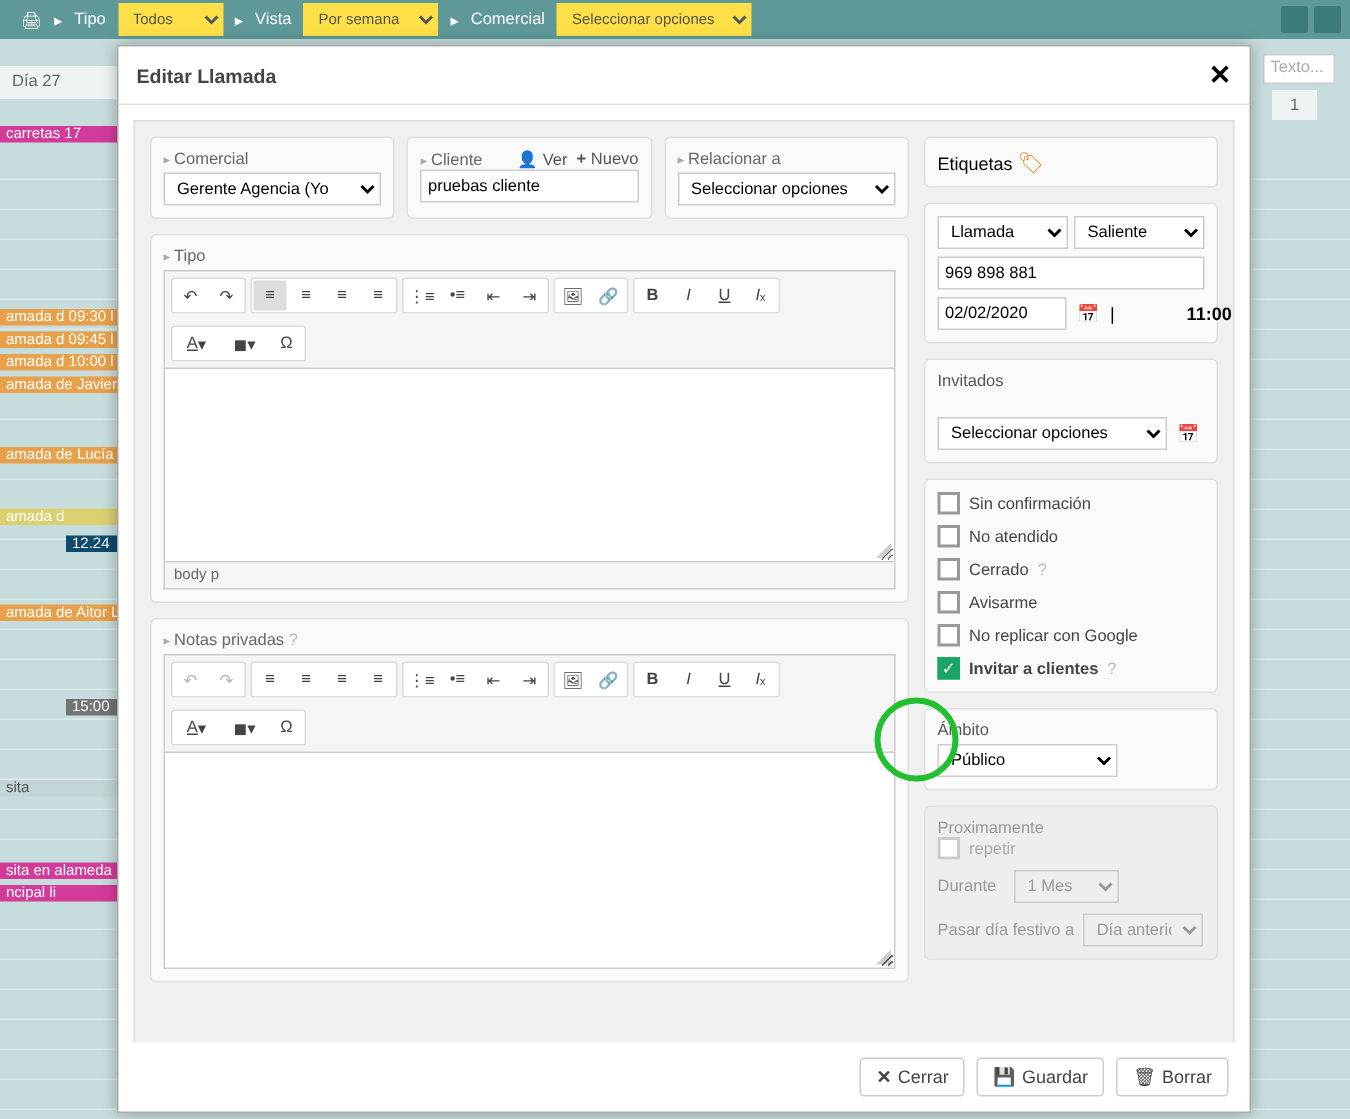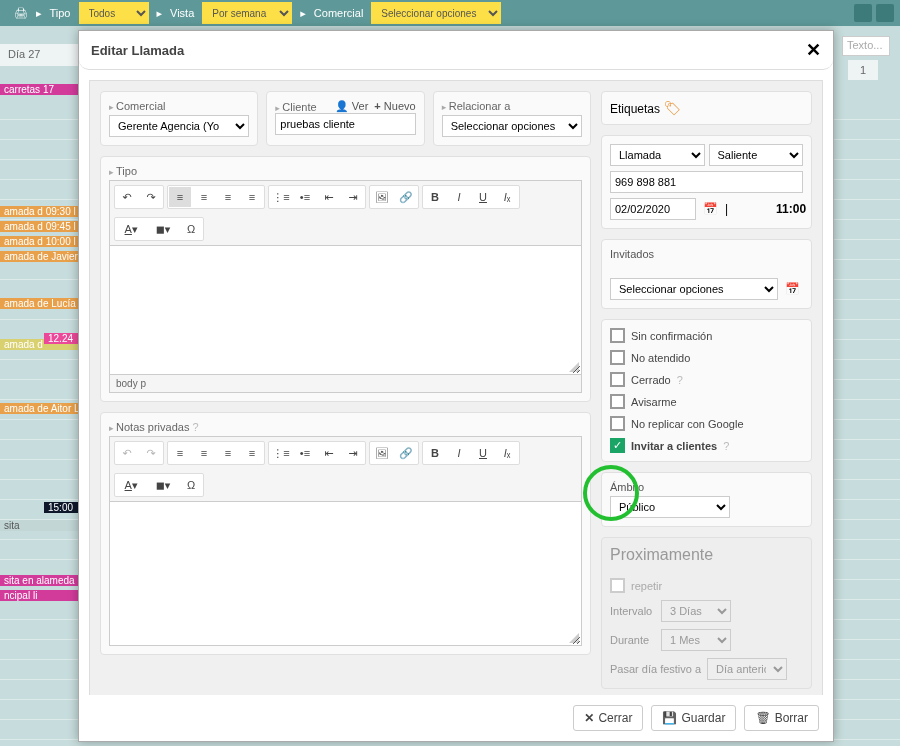--- a/index.html
+++ b/index.html
@@ -9,29 +9,29 @@
 .bg-toolbar .sel { background: #fde047; color: #555; padding: 2px 6px; border: none; font-size: 10px; }
 .bg-right-icons { position: absolute; top: 4px; right: 6px; display: flex; gap: 4px; }
 .bg-right-icons div { width: 18px; height: 18px; background: #3d7a7a; border-radius: 2px; }
 .bg-texto { position: absolute; top: 36px; right: 10px; width: 48px; height: 20px; background: #fff; border: 1px solid #ccc; color: #aaa; font-size: 11px; padding: 2px 4px; }
 .bg-dayhdr { position: absolute; top: 44px; left: 0; width: 100px; height: 22px; background: #eef3f3; color: #666; padding: 4px 8px; font-size: 11px; }
 .bg-day1 { position: absolute; top: 60px; right: 22px; width: 30px; background: #eef3f3; color: #666; padding: 4px 8px; font-size: 11px; text-align: center; }
 .bg-event { position: absolute; left: 0; font-size: 10px; color: #fff; padding: 0 4px; white-space: nowrap; overflow: hidden; }
 .bg-grid { position: absolute; top: 100px; left: 0; right: 0; bottom: 0; }
 .bg-row { border-bottom: 1px solid rgba(255,255,255,0.4); height: 20px; }
 .modal { position: absolute; top: 30px; left: 78px; width: 756px; height: 712px; background: #fff; border: 1px solid #aaa; box-shadow: 0 0 10px rgba(0,0,0,0.3); display: flex; flex-direction: column; }
-.modal-hdr { display: flex; justify-content: space-between; align-items: center; padding: 8px 12px; border-bottom: 1px solid #ddd; border-radius: 10px; }
+.modal-hdr { display: flex; justify-content: space-between; align-items: center; padding: 8px 12px; border-bottom: 1px solid #ddd; }
 .modal-hdr h2 { font-size: 13px; font-weight: bold; color: #444; }
 .close-x { font-size: 18px; font-weight: bold; cursor: pointer; color: #000; background: none; border: none; }
 .modal-body { flex: 1; padding: 10px; overflow: hidden; position: relative; }
 .scroll-area { background: #f0f0f0; border: 1px solid #ddd; height: 630px; padding: 10px; overflow-y: auto; display: flex; gap: 10px; }
 .scroll-area::-webkit-scrollbar { width: 8px; }
 .scroll-area::-webkit-scrollbar-thumb { background: #888; border-radius: 4px; }
 .left-col { flex: 1; display: flex; flex-direction: column; gap: 10px; }
-.right-col { width: 211px; display: flex; flex-direction: column; gap: 10px; }
+.right-col { width: 196px; display: flex; flex-direction: column; gap: 10px; }
 .panel { background: #fafafa; border: 1px solid #e0e0e0; border-radius: 4px; padding: 8px; }
 .row-panels { display: flex; gap: 8px; }
 .row-panels .panel { flex: 1; }
 .lbl { font-size: 11px; color: #666; display: block; margin-bottom: 3px; }
 .lbl::before { content: "▸ "; font-size: 9px; color: #aaa; }
 .sel, .inp { width: 100%; border: 1px solid #ccc; background: #fff; font-size: 11px; padding: 3px 4px; height: 22px; }
 .cliente-hdr { display: flex; justify-content: space-between; align-items: center; }
 .cliente-hdr .btns { display: flex; gap: 6px; font-size: 11px; color: #555; }
 .cliente-hdr .btns span { cursor: pointer; }
 .editor-toolbar { background: #f5f5f5; border: 1px solid #ccc; border-bottom: none; padding: 4px; display: flex; flex-wrap: wrap; gap: 3px; }
@@ -123,23 +123,23 @@
 </div>
 
 <div id="bg-events">
     <div class="bg-event" style="top: 84px; left: 0px; width: 80px; background: rgb(211, 59, 155);">carretas 17</div>
     <div class="bg-event" style="top: 206px; left: 0px; width: 80px; background: rgb(233, 160, 74);">amada d 09:30 l</div>
     <div class="bg-event" style="top: 221px; left: 0px; width: 80px; background: rgb(233, 160, 74);">amada d 09:45 l</div>
     <div class="bg-event" style="top: 236px; left: 0px; width: 80px; background: rgb(233, 160, 74);">amada d 10:00 l</div>
     <div class="bg-event" style="top: 251px; left: 0px; width: 80px; background: rgb(233, 160, 74);">amada de Javier l</div>
     <div class="bg-event" style="top: 298px; left: 0px; width: 80px; background: rgb(233, 160, 74);">amada de Lucía l</div>
     <div class="bg-event" style="top: 339px; left: 0px; width: 80px; background: rgb(217, 208, 112);">amada d</div>
-    <div class="bg-event" style="top: 333px; left: 44px; width: 36px; background: #ec4899;">12.24</div>
+    <div class="bg-event" style="top: 357px; left: 44px; width: 36px; background: #0c4a6e;">12.24</div>
     <div class="bg-event" style="top: 403px; left: 0px; width: 80px; background: rgb(233, 160, 74);">amada de Aitor L</div>
-    <div class="bg-event" style="top: 466px; left: 44px; width: 36px; background: #0f172a; margin-top: 36px;">15:00</div>
+    <div class="bg-event" style="top: 466px; left: 44px; width: 36px; background: #737373;">15:00</div>
     <div class="bg-event" style="top: 520px; left: 0px; width: 80px; background: rgb(194, 214, 214); color: rgb(85, 85, 85);">sita</div>
     <div class="bg-event" style="top: 575px; left: 0px; width: 80px; background: rgb(211, 59, 155);">sita en alameda p</div>
     <div class="bg-event" style="top: 590px; left: 0px; width: 80px; background: rgb(211, 59, 155);">ncipal li</div>
   </div>
 
 <div class="modal">
   <div class="modal-hdr">
     <h2>Editar Llamada</h2>
     <button class="close-x">✕</button>
   </div>
@@ -316,28 +316,24 @@
               <span class="q-icon">?</span>
             </div>
         </div>
 
         <div class="panel">
           <span style="display:block;margin-bottom:3px;font-size:11px;color:#555">Ámbito</span>
           <select class="sel" style="width:120px"><option>Público</option></select>
         </div>
 
         <div class="panel prox">
-          <span style="display:block;margin-bottom:14px;font-size:16px">Proximamente</span>
+          <span style="display:block;margin-bottom:0;font-size:11px">Proximamente</span>
           <div class="chk-row">
               <div class="chk" style="border-color:#ccc"></div>
               <span>repetir</span>
-            </div>
-          <div class="prox-row">
-              <span>Intervalo</span>
-              <select class="sel" style="width:70px"><option>3 Días</option></select>
             </div>
           <div class="prox-row">
               <span>Durante</span>
               <select class="sel" style="width:70px"><option>1 Mes</option></select>
             </div>
           <div class="prox-row">
               <span style="width:auto">Pasar día festivo a</span>
               <select class="sel" style="width:80px"><option>Día anterior</option></select>
             </div>
         </div>

